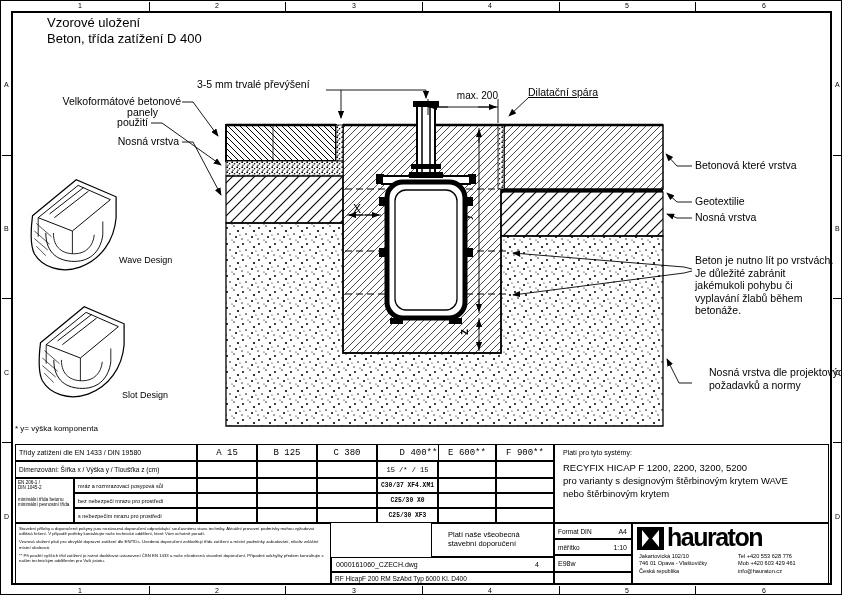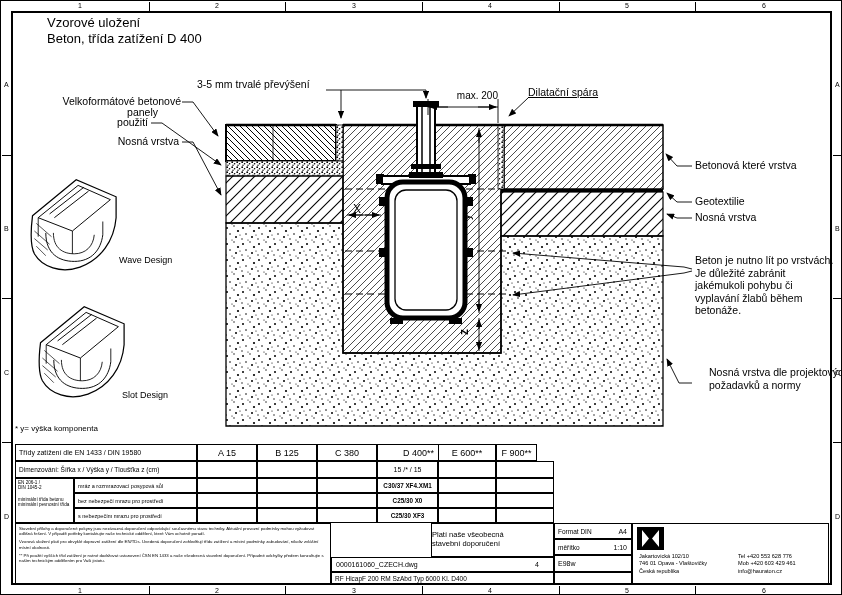--- a/index.html
+++ b/index.html
@@ -8,21 +8,21 @@
     font-family:"Liberation Sans",sans-serif;color:#000;overflow:hidden;
     border:1px solid #000;box-sizing:border-box;
   }
   .inner-frame{position:absolute;left:10px;top:10px;width:821px;height:574px;border:2px solid #000;box-sizing:border-box;}
   .gridnum{position:absolute;font-size:7px;line-height:8px;color:#000;}
   .tick{position:absolute;background:#000;}
   .lbl{position:absolute;font-size:10.5px;line-height:12px;white-space:nowrap;}
   .lbl.r{text-align:right;}
   .wrap{white-space:normal;}
   .cell{position:absolute;border:1px solid #000;box-sizing:border-box;background:#fff;overflow:hidden;}
-  .cell.c{display:flex;align-items:center;justify-content:center;text-align:center;}
+  .cell.c{display:flex;align-items:center;justify-content:center;text-align:center;font-family:Liberation Mono, monospace;}
   .cell.l{display:flex;align-items:center;justify-content:flex-start;padding-left:3px;}
   svg{display:block;}
   .tiny{font-size:4.3px;line-height:5.2px;}
   .rot{transform:rotate(-90deg);transform-origin:center;}
 </style>
 </head>
 <body>
 
 <div class="sheet">
   <div class="inner-frame"></div>
@@ -218,21 +218,21 @@
   <div class="lbl" style="left:352px;top:202px;font-size:12px;">X</div>
   <div class="lbl rot" style="left:462px;top:210px;font-size:12px;">y</div>
   <div class="lbl rot" style="left:460px;top:325px;font-size:12px;font-weight:bold;">z</div>
 
   <div class="cell l" style="left:14px;top:443px;width:182px;height:17px;font-size:7px;">Třídy zatížení dle EN 1433 / DIN 19580</div>
   <div class="cell c" style="left:196px;top:443px;width:60px;height:17px;font-size:9px;">A 15</div>
   <div class="cell c" style="left:256px;top:443px;width:60px;height:17px;font-size:9px;">B 125</div>
   <div class="cell c" style="left:316px;top:443px;width:60px;height:17px;font-size:9px;">C 380</div>
   <div class="cell c" style="left:376px;top:443px;width:83px;height:17px;font-size:9px;">D 400**</div>
   <div class="cell c" style="left:437px;top:443px;width:58px;height:17px;font-size:9px;">E 600**</div>
-  <div class="cell c" style="left:495px;top:443px;width:41px;height:17px;font-size:9px;">F 900**</div>
+  <div class="cell c" style="left:495px;top:443px;width:58px;height:17px;font-size:9px;">F 900**</div>
 
   <div class="cell l" style="left:14px;top:460px;width:182px;height:17px;font-size:6.5px;">Dimenzování:  Šířka x / Výška y / Tloušťka z (cm)</div>
   <div class="cell" style="left:196px;top:460px;width:60px;height:17px;"></div>
   <div class="cell" style="left:256px;top:460px;width:60px;height:17px;"></div>
   <div class="cell" style="left:316px;top:460px;width:60px;height:17px;"></div>
   <div class="cell c" style="left:376px;top:460px;width:61px;height:17px;font-size:7px;">15 /* / 15</div>
   <div class="cell" style="left:437px;top:460px;width:58px;height:17px;"></div>
   <div class="cell" style="left:495px;top:460px;width:58px;height:17px;"></div>
 
   <div class="cell" style="left:14px;top:477px;width:59px;height:45px;font-size:4.6px;line-height:5.4px;padding:1px 2px;">
@@ -258,28 +258,34 @@
   <div class="cell" style="left:495px;top:492px;width:58px;height:15px;"></div>
 
   <div class="cell l" style="left:73px;top:507px;width:123px;height:15px;font-size:5.5px;">s nebezpečím mrazu pro prostředí</div>
   <div class="cell" style="left:196px;top:507px;width:60px;height:15px;"></div>
   <div class="cell" style="left:256px;top:507px;width:60px;height:15px;"></div>
   <div class="cell" style="left:316px;top:507px;width:60px;height:15px;"></div>
   <div class="cell c" style="left:376px;top:507px;width:61px;height:15px;font-size:6.3px;font-weight:bold;">C25/30 XF3</div>
   <div class="cell" style="left:437px;top:507px;width:58px;height:15px;"></div>
   <div class="cell" style="left:495px;top:507px;width:58px;height:15px;"></div>
 
+  <div class="cell" style="left:553px;top:443px;width:275px;height:79px;padding:4px 8px;">
+    <div style="font-size:7px;margin-bottom:5px;">Platí pro tyto systémy:</div>
+    <div style="font-size:9.5px;line-height:13px;">RECYFIX HICAP F 1200, 2200, 3200, 5200</div>
+    <div style="font-size:9.5px;line-height:13px;">pro varianty s designovým štěrbinovým krytem WAVE</div>
+    <div style="font-size:9.5px;line-height:13px;">nebo štěrbinovým krytem</div>
+  </div>
 
   <div class="cell tiny" style="left:14px;top:522px;width:316px;height:61px;padding:2px 3px;">
     <div style="margin-bottom:3px;">Stavební přílohy a doporučené pokyny jsou nezávazná doporučení odpovídající současnému stavu techniky. Aktuální provozní podmínky mohou vyžadovat odlišná řešení. V případě potřeby kontaktujte naše technické oddělení, které Vám ochotně poradí.</div>
     <div style="margin-bottom:3px;">Vzorová uložení platí pro obvyklé dopravní zatížení dle EN/TDs. Uvedená doporučení zohledňují třídu zatížení a místní podmínky zabudování, nikoliv zvláštní místní okolnosti.</div>
     <div>** Při použití vyšších tříd zatížení je nutné dodržovat ustanovení ČSN EN 1433 a naše všeobecná stavební doporučení. Případné odchylky předem konzultujte s naším technickým oddělením pro Vaši jistotu.</div>
   </div>
 
-  <div class="cell" style="left:430px;top:522px;width:123px;height:34px;padding:6px 0;font-size:7.5px;line-height:9px;">
+  <div class="cell" style="left:430px;top:522px;width:123px;height:34px;padding:6px 16px;font-size:7.5px;line-height:9px;">
     <div>Platí naše všeobecná</div>
     <div>stavební doporučení</div>
   </div>
   <div class="cell" style="left:330px;top:556px;width:223px;height:15px;display:flex;align-items:center;font-size:7px;">
     <span style="padding-left:4px;">0000161060_CZECH.dwg</span>
     <span style="margin-left:auto;padding-right:14px;">4</span>
   </div>
   <div class="cell l" style="left:330px;top:571px;width:223px;height:12px;font-size:6.5px;">RF HicapF  200 RM SzAbd Typ 6000 Kl. D400</div>
 
   <div class="cell" style="left:553px;top:522px;width:78px;height:16px;display:flex;align-items:center;font-size:6.5px;">
@@ -293,20 +299,21 @@
   <div class="cell l" style="left:553px;top:554px;width:78px;height:17px;font-size:7px;">E98w</div>
   <div class="cell" style="left:553px;top:571px;width:78px;height:12px;"></div>
 
   <div class="cell" style="left:631px;top:522px;width:197px;height:61px;">
     <div style="position:absolute;left:4px;top:3px;">
       <svg width="27" height="23" viewBox="0 0 27 23">
           <rect width="27" height="23" fill="#000"></rect>
           <path d="M5,3 L12,11.5 L5,20 Z M22,3 L15,11.5 L22,20 Z" fill="#fff"></path>
         </svg>
     </div>
+    <div style="position:absolute;left:34px;top:0px;font-size:25px;font-weight:bold;letter-spacing:-1.5px;line-height:26px;">hauraton</div>
     <div style="position:absolute;left:6px;top:29px;font-size:5.6px;line-height:7.4px;">
       <div>Jakartovická 102/10</div>
       <div>746 01 Opava - Vlaštovičky</div>
       <div>Česká republika</div>
     </div>
     <div style="position:absolute;left:105px;top:29px;font-size:5.6px;line-height:7.4px;">
       <div>Tel +420 553 628 776</div>
       <div>Mob +420 603 429 461</div>
       <div>info@hauraton.cz</div>
     </div>

